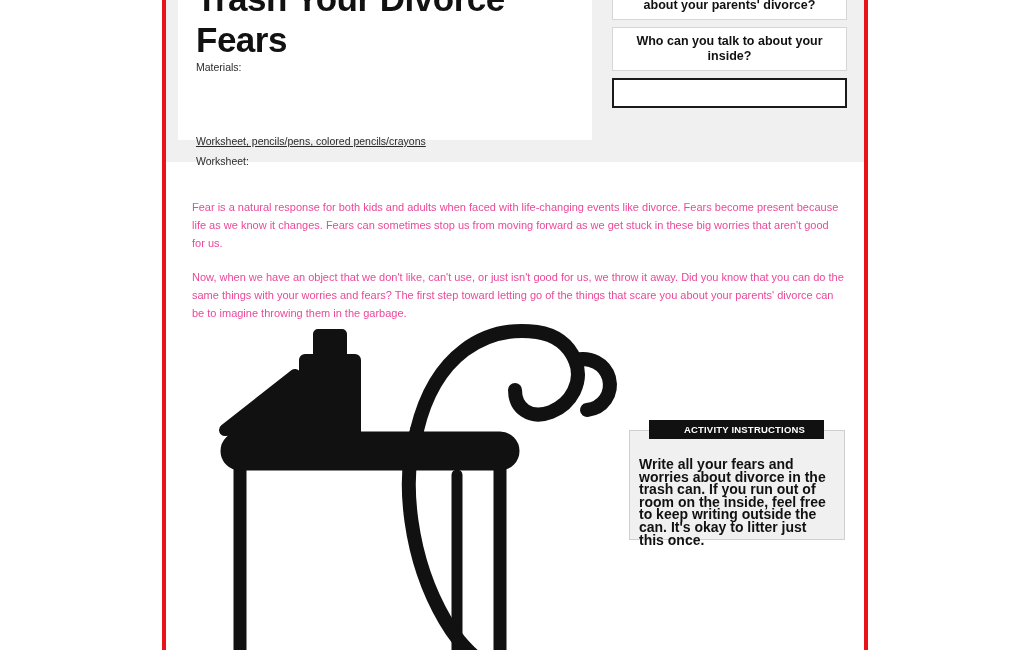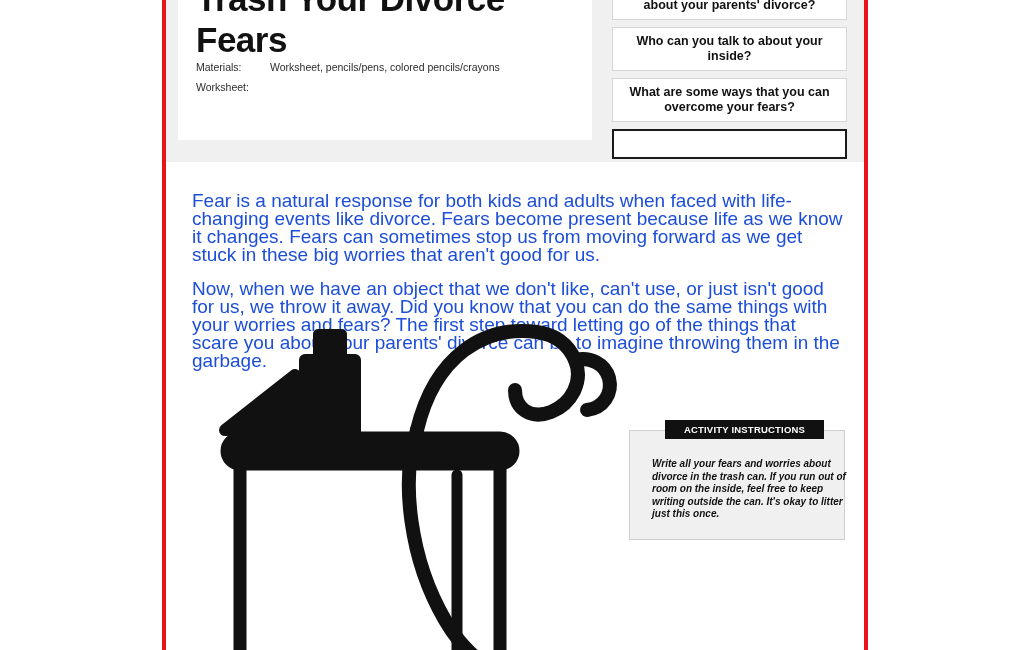--- a/index.html
+++ b/index.html
@@ -67,27 +67,29 @@
     left: 18px;
     top: 66px;
     width: 386px;
     font-size: 10.5px;
     line-height: 14px;
     color: #2b2b2b;
   }
   .meta-row {
     display: flex;
     margin-bottom: 6px;
+    flex-direction: column;
   }
   .meta-label {
     width: 74px;
     flex: 0 0 74px;
   }
   .meta-value {
     flex: 1;
+    text-decoration: underline;
   }
   
   .q-stack {
     position: absolute;
     left: 612px;
     top: -24px;
     width: 235px;
   }
   .q-box {
     background: #ffffff;
@@ -106,25 +108,25 @@
     color: #111111;
   }
   .q-box.last {
     border: 2.5px solid #1a1a1a;
     min-height: 30px;
   }
   
   .body-text {
     position: absolute;
     left: 192px;
-    top: 192px;
+    top: 198px;
     width: 652px;
-    font-size: 19px;
+    font-size: 11px;
     line-height: 18px;
-    color: #1d4ed8;
+    color: #ec4899;
   }
   .body-text p {
     margin: 0 0 16px 0;
   }
   
   .illus {
     position: absolute;
     left: 185px;
     top: 320px;
     width: 470px;
@@ -132,55 +134,54 @@
   }
   
   .activity {
     position: absolute;
     left: 629px;
     top: 420px;
     width: 216px;
   }
   .activity-header {
     position: absolute;
-    left: 36px;
+    left: 20px;
     top: 0;
     width: 159px;
     height: 19px;
     background: #111111;
     color: #ffffff;
     font-size: 9.5px;
     font-weight: bold;
     letter-spacing: 0.2px;
     display: flex;
     align-items: center;
     justify-content: center;
     z-index: 2;
+    padding-left: 16px;
   }
   .activity-body {
     position: absolute;
     left: 0;
     top: 10px;
     width: 216px;
     height: 110px;
     background: #f0f0f0;
     border: 1.5px solid #cfcfcf;
     box-sizing: border-box;
   }
   .activity-text {
     position: absolute;
     left: 10px;
     top: 38px;
     width: 196px;
-    font-size: 10px;
+    font-size: 14px;
     line-height: 12.6px;
     font-weight: bold;
-    font-style: italic;
     color: #111111;
-    margin-left: 13px;
   }
 </style>
 </head>
 <body>
 
 <div class="page">
 
   <div class="top-band"></div>
   <div class="red-frame"></div>
 
@@ -193,21 +194,20 @@
       </div>
       <div class="meta-row">
         <div class="meta-label">Worksheet:</div>
       </div>
     </div>
   </div>
 
   <div class="q-stack">
     <div class="q-box">What are your fears and worries about your parents' divorce?</div>
     <div class="q-box">Who can you talk to about your inside?</div>
-    <div class="q-box">What are some ways that you can overcome your fears?</div>
     <div class="q-box last"></div>
   </div>
 
   <div class="body-text">
     <p>Fear is a natural response for both kids and adults when faced with life-changing events like divorce. Fears become present because life as we know it changes. Fears can sometimes stop us from moving forward as we get stuck in these big worries that aren't good for us.</p>
     <p>Now, when we have an object that we don't like, can't use, or just isn't good for us, we throw it away. Did you know that you can do the same things with your worries and fears? The first step toward letting go of the things that scare you about your parents' divorce can be to imagine throwing them in the garbage.</p>
   </div>
 
   <div class="illus">
     <svg width="470" height="340" viewBox="0 0 470 340" xmlns="http://www.w3.org/2000/svg" aria-hidden="true">

